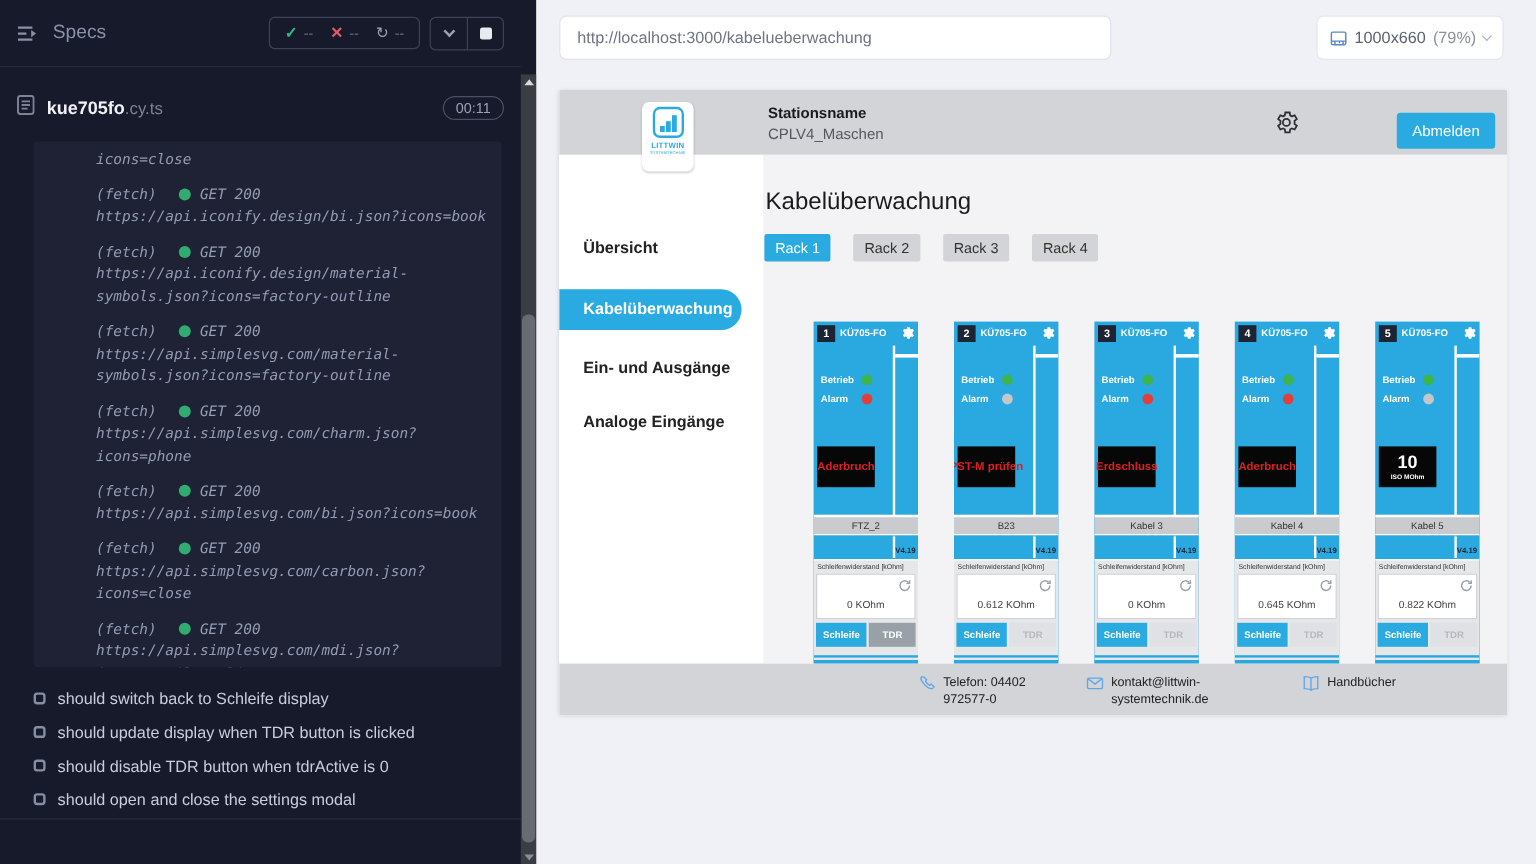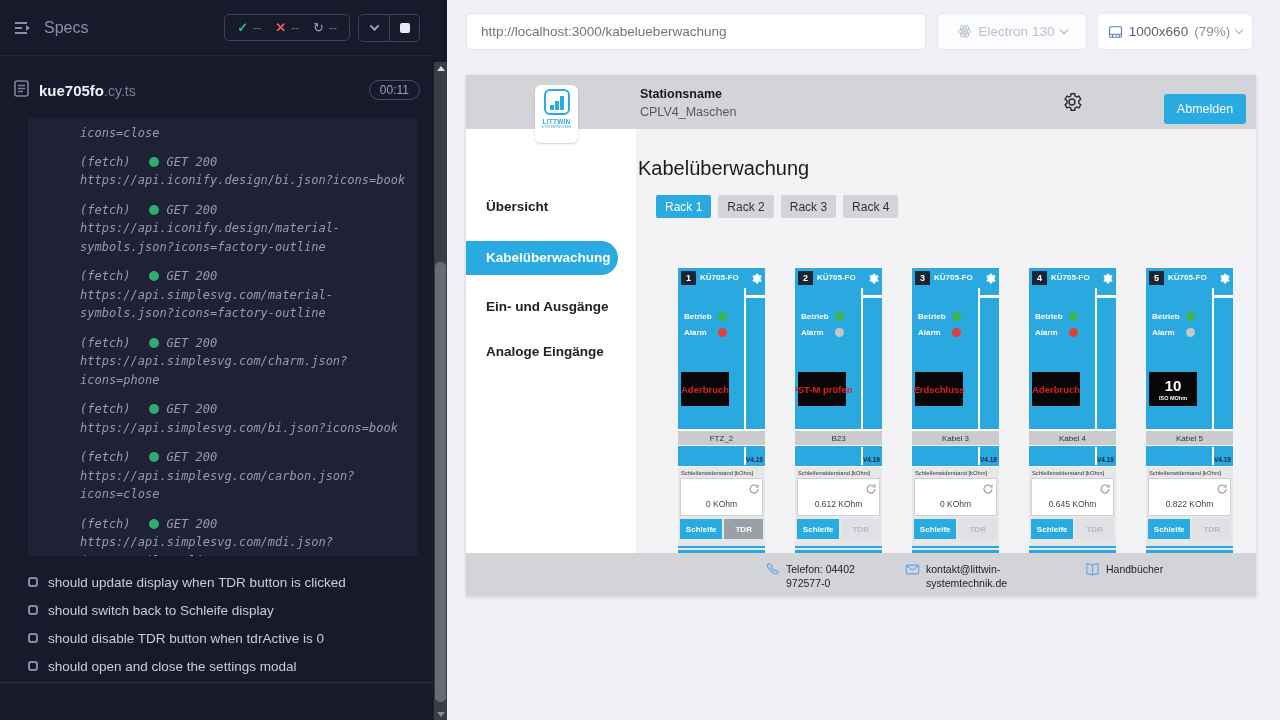--- a/index.html
+++ b/index.html
@@ -76,21 +76,21 @@
 
   .app-sidebar { position:absolute; left:0; top:54px; bottom:43px; width:170px; background:#fff; }
   .side-item { padding:0 0 0 20px; height:20px; line-height:20px; font-size:13.5px; font-weight:bold; color:#222; cursor:pointer; }
   .si-1 { margin-top:68px; }
   .si-active { margin-top:24px; height:34px; line-height:34px; width:152px; background:#29abe2; color:#fff; border-radius:0 18px 18px 0; }
   .si-2 { margin-top:22px; }
   .si-3 { margin-top:25px; }
 
   .app-main { position:absolute; left:170px; top:54px; right:0; bottom:43px; background:#f3f3f5; }
   .main-title { position:absolute; left:2px; top:28px; font-size:20px; color:#1b1b1d; }
-  .rack-tabs { position:absolute; left:20px; top:66px; display:flex; gap:7px;border-radius:10px; }
+  .rack-tabs { position:absolute; left:1px; top:66px; display:flex; gap:19px;border-radius:10px; }
   .rack-tab { height:23px; padding:0 9px; font-size:12px; display:flex; align-items:center; background:#d2d4d7; color:#333; border-radius:2px; cursor:pointer; }
   .rack-active { background:#29abe2; color:#fff; }
 
   .cards-row { position:absolute; left:42px; top:139px; display:flex; gap:30px; }
   .card { position:relative; width:87px; height:285px; background:#2aa9e0; overflow:hidden; }
   .card-vline { position:absolute; left:66px; top:20px; width:2px; height:158px; background:#fff; }
   .strip-break { position:absolute; left:68px; top:27px; width:19px; height:3px; background:#fff; }
   .card-num { position:absolute; left:3px; top:3px; width:15px; height:14px; background:#1d2433; color:#fff; font-size:9px; font-weight:bold; display:flex; align-items:center; justify-content:center; }
   .card-model { position:absolute; left:22px; top:5px; font-size:8px; font-weight:bold; color:#fff; }
   .card-gear { position:absolute; right:2px; top:3px; width:13px; height:13px; color:#fff; cursor:pointer; }
@@ -238,25 +238,25 @@
             <i class="log-dot"></i>
             <span>GET 200</span>
           </div>
         <div class="log-url">https://api.simplesvg.com/mdi.json?icons=email-outline</div>
       </div>
     </div>
 
     <div class="test-list">
       <div class="test-row">
           <i class="test-box"></i>
-          <span>should update display when TDR button is clicked</span>
+          <span>should switch back to Schleife display</span>
         </div>
       <div class="test-row">
           <i class="test-box"></i>
-          <span>should switch back to Schleife display</span>
+          <span>should update display when TDR button is clicked</span>
         </div>
       <div class="test-row">
           <i class="test-box"></i>
           <span>should disable TDR button when tdrActive is 0</span>
         </div>
       <div class="test-row">
           <i class="test-box"></i>
           <span>should open and close the settings modal</span>
         </div>
     </div>
@@ -270,30 +270,20 @@
     <div class="v-thumb"></div>
     <div class="v-scroll-down">
         <i class="arr down"></i>
       </div>
   </div>
 </div>
 
 <div class="preview">
   <div class="topbar">
     <input class="url-input" readonly="" value="http://localhost:3000/kabelueberwachung" style="">
-    <div class="browser-select">
-      <svg width="15" height="15" viewBox="0 0 24 24" fill="none" stroke="currentColor" stroke-width="1.5">
-          <ellipse cx="12" cy="12" rx="10" ry="4.2"></ellipse>
-          <ellipse cx="12" cy="12" rx="10" ry="4.2" transform="rotate(60 12 12)"></ellipse>
-          <ellipse cx="12" cy="12" rx="10" ry="4.2" transform="rotate(120 12 12)"></ellipse>
-          <circle cx="12" cy="12" r="1.6" fill="currentColor"></circle>
-        </svg>
-      <span>Electron 130</span>
-      <i class="chev-sm"></i>
-    </div>
     <div class="viewport-box">
       <svg width="15" height="14" viewBox="0 0 20 18" fill="none" stroke="#5b87c5" stroke-width="1.6">
           <rect x="2" y="2" width="16" height="14" rx="1.5"></rect>
           <path d="M2 12h16M6 12v4M11 12v2.5M15 12v4"></path>
         </svg>
       <span>1000x660</span>
       <span class="vp-zoom">(79%)</span>
       <i class="chev-sm"></i>
     </div>
   </div>

